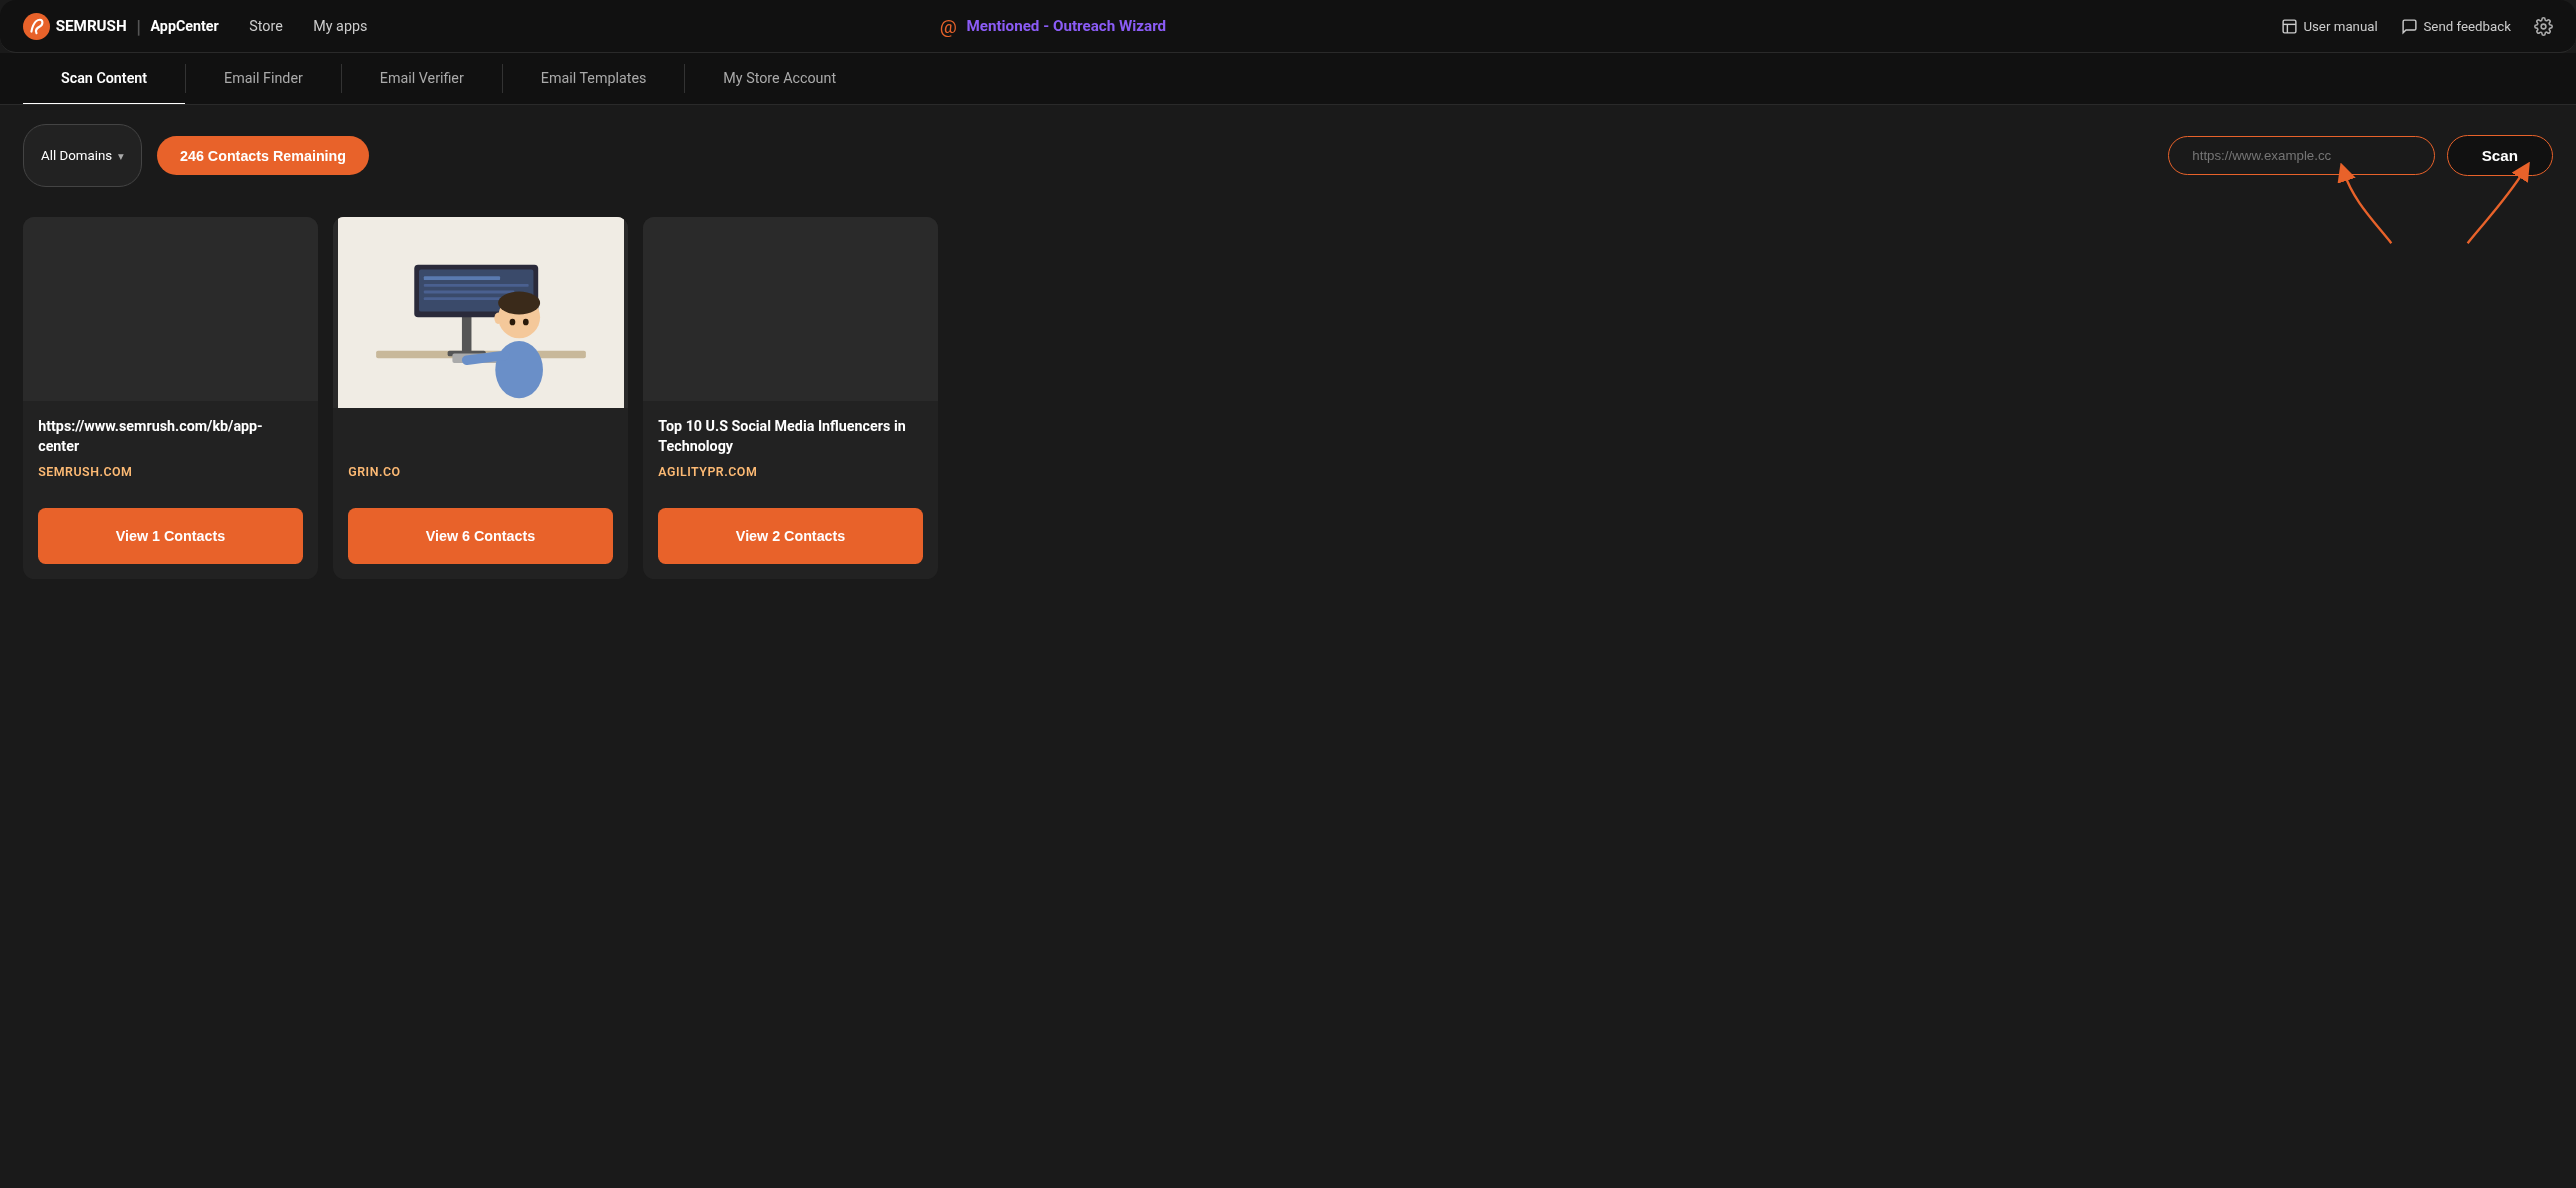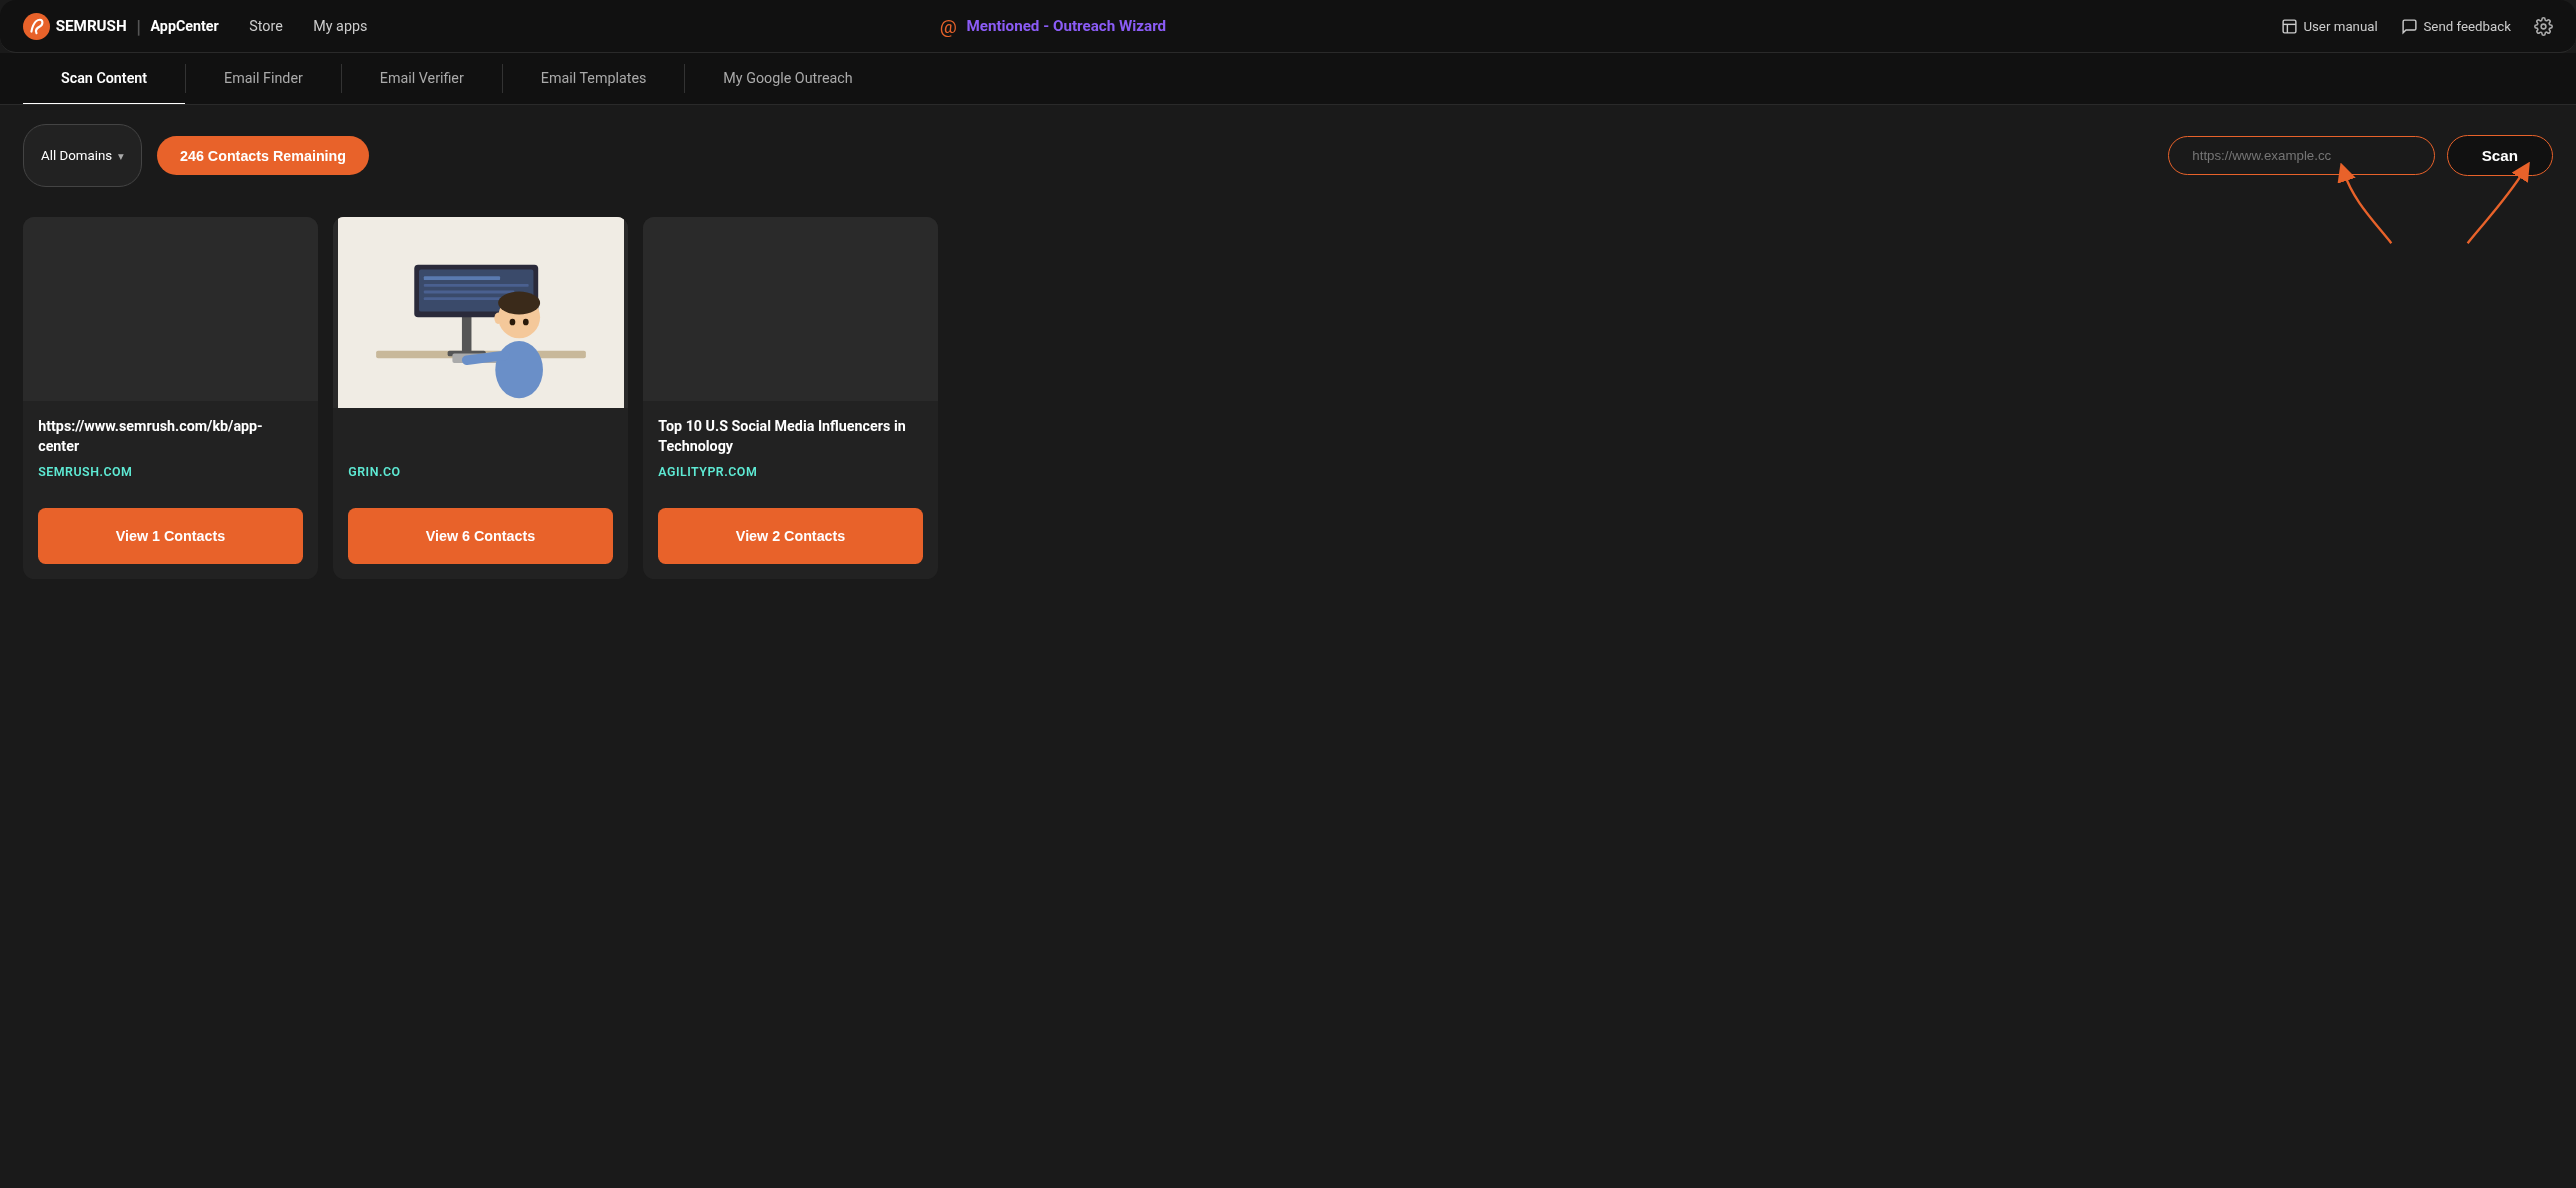--- a/index.html
+++ b/index.html
@@ -221,21 +221,21 @@
       gap: 7.6px;
     }
     .card-title {
       font-size: 14.3px;
       font-weight: 700;
       color: #fff;
       line-height: 1.4;
     }
     .card-domain {
       font-size: 12.4px;
-      color: #5eead4;
+      color: #fdba74;
       font-weight: 600;
       letter-spacing: 0.5px;
       margin-top: auto;
     }
     .view-contacts-btn {
       background: #e8622a;
       border: none;
       border-radius: 7.6px;
       padding: 20px;
       font-size: 14.3px;
@@ -294,21 +294,21 @@
 
 <div class="tabs-bar">
   <div class="tab active">Scan Content</div>
   <div class="tab-divider"></div>
   <div class="tab">Email Finder</div>
   <div class="tab-divider"></div>
   <div class="tab">Email Verifier</div>
   <div class="tab-divider"></div>
   <div class="tab">Email Templates</div>
   <div class="tab-divider"></div>
-  <div class="tab">My Google Outreach</div>
+  <div class="tab">My Store Account</div>
 </div>
 
 <div class="toolbar">
   <div class="domain-selector">
     <span>All Domains</span>
     <span class="chevron-down">▾</span>
   </div>
   <button class="contacts-remaining-btn">246 Contacts Remaining</button>
 
   <div class="toolbar-right">

